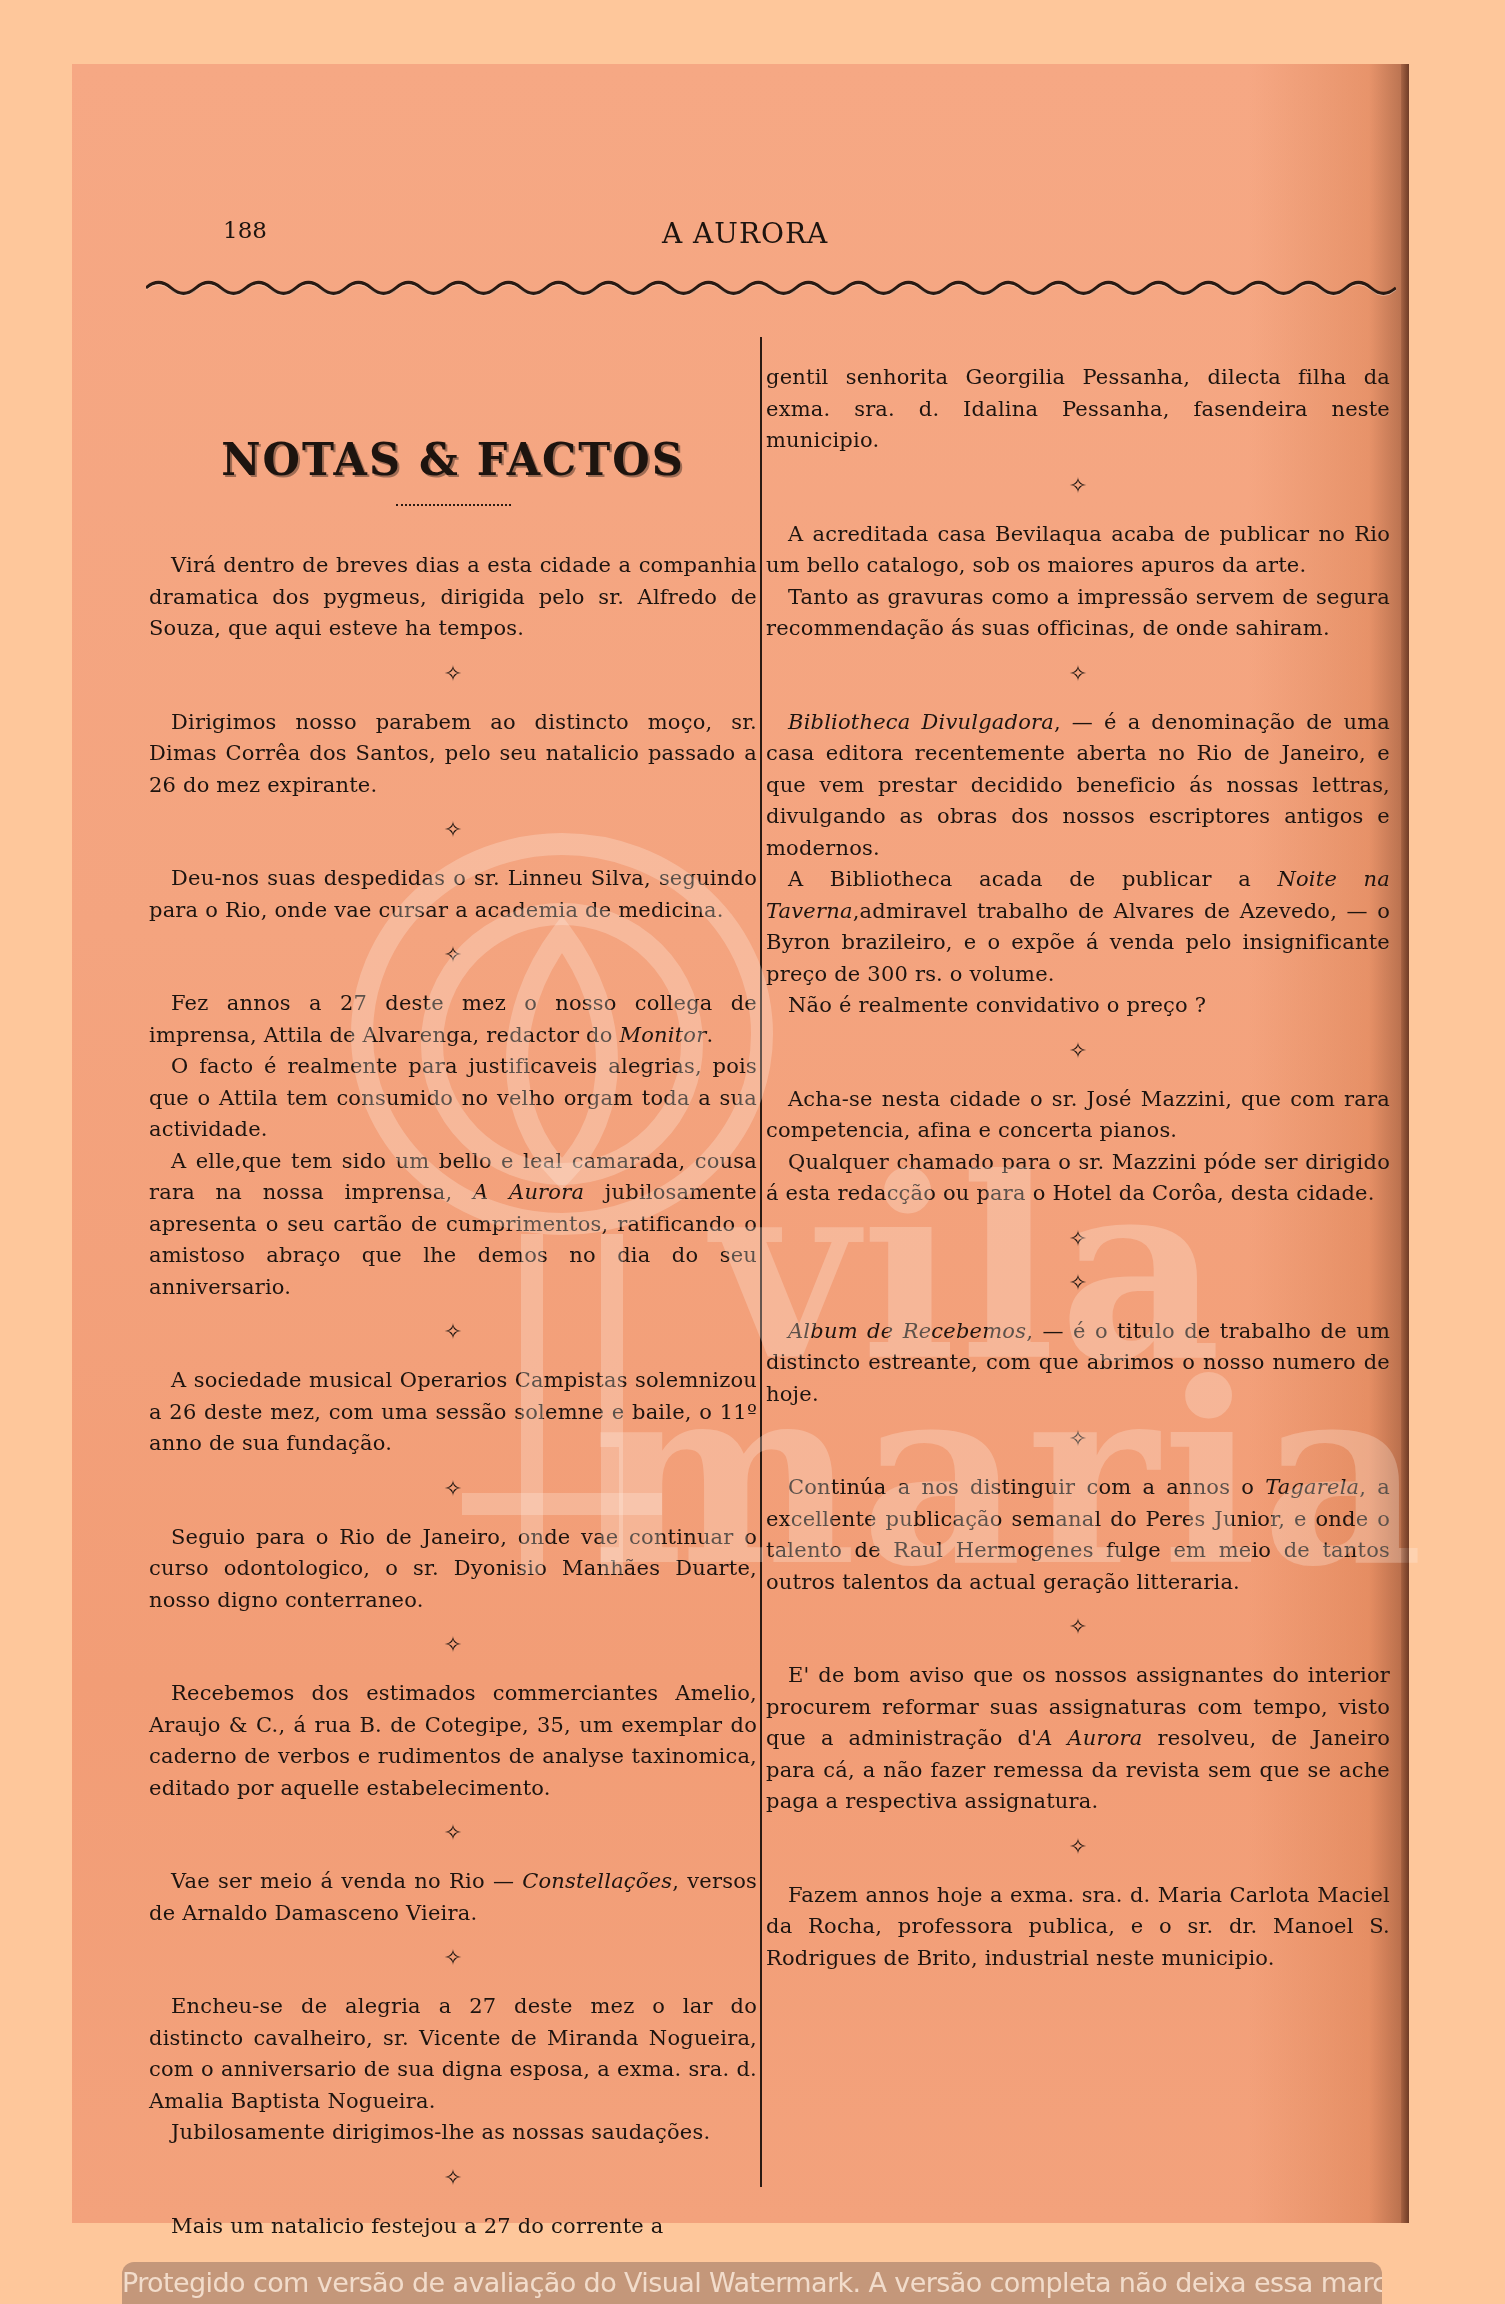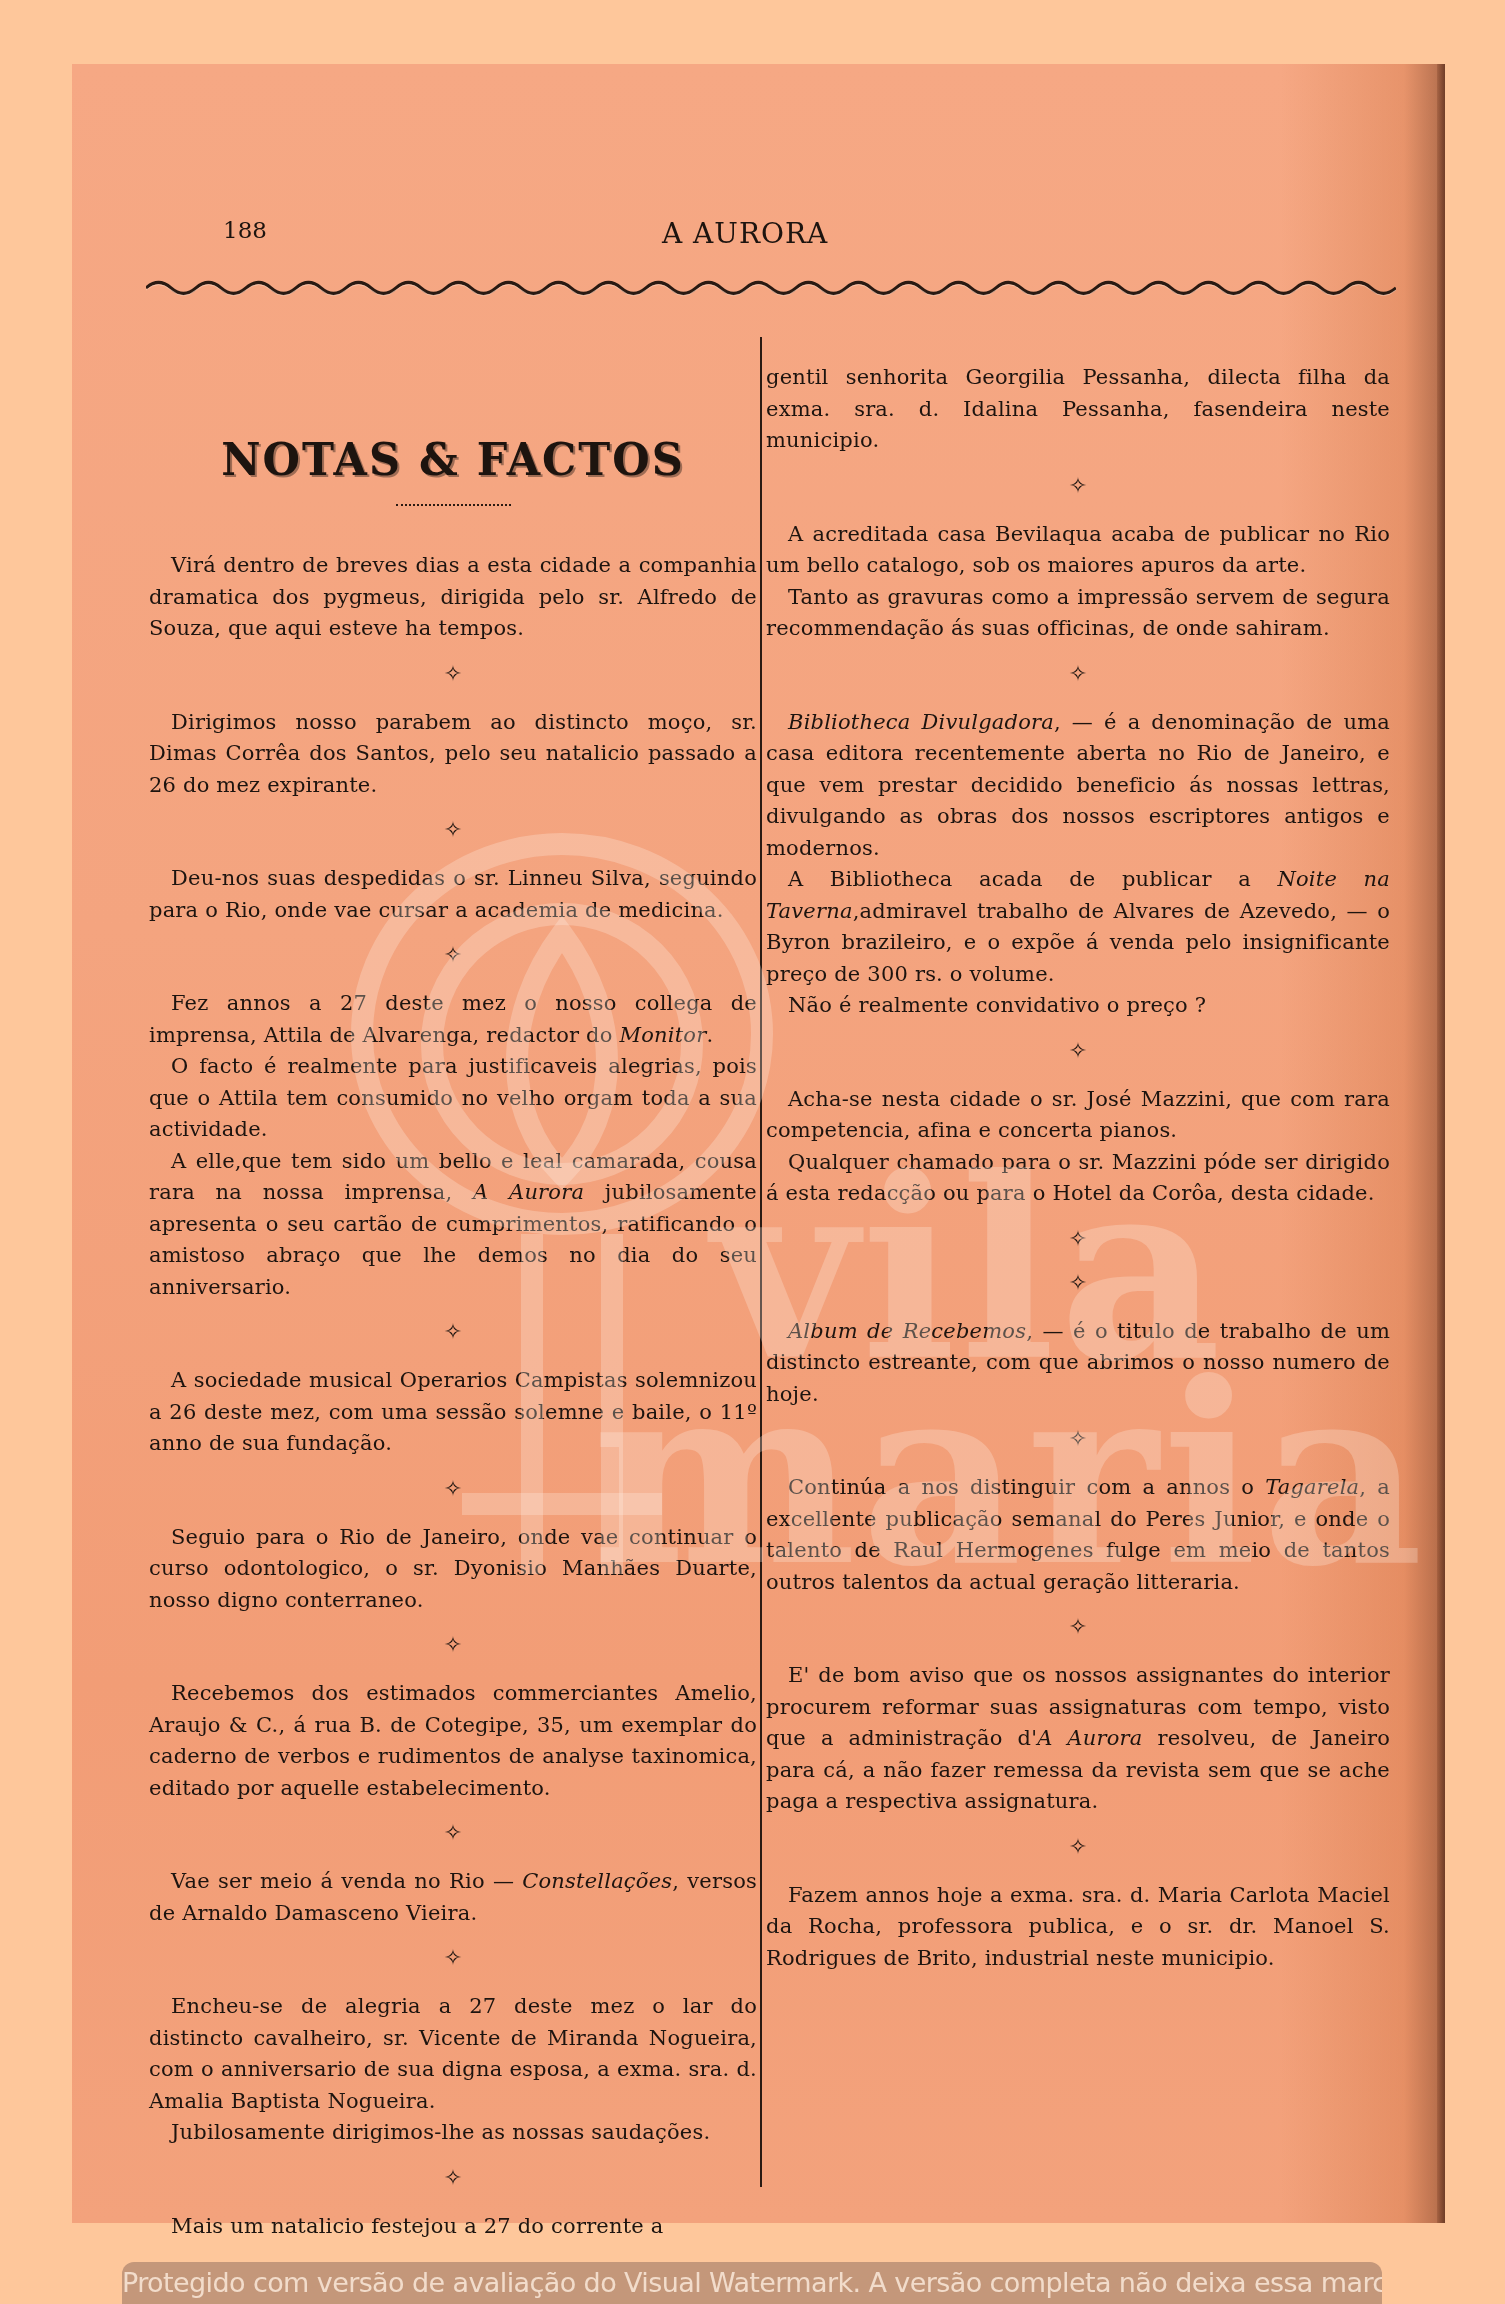--- a/index.html
+++ b/index.html
@@ -7,21 +7,20 @@
     width:1505px; height:2304px; position:relative; overflow:hidden;
     background:#fec79b;
     font-family:"DejaVu Serif", serif;
     color:#1d140f;
   }
   .page {
     position:absolute; left:72px; top:64px; width:1337px; height:2159px;
     background:
       linear-gradient(90deg, rgba(255,255,255,0) 0%, rgba(255,255,255,0) 88%, rgba(205,110,60,0.35) 97%, rgba(120,60,30,0.55) 100%),
       linear-gradient(180deg, #f6a884 0%, #f4a47f 40%, #f29d76 75%, #f3a27c 100%);
-    padding-left: 36px;
   }
   .page::after {
     content:""; position:absolute; right:0; top:0; width:8px; height:100%;
     background:linear-gradient(90deg, rgba(90,40,20,0.2), rgba(70,30,15,0.6));
   }
   .running-head { position:absolute; top:153px; left:0; width:100%; height:30px; }
   .page-number { position:absolute; left:151px; top:0; font-size:23px; }
   .journal-title { position:absolute; left:590px; top:0; font-size:28px; letter-spacing:1px; }
   .wavy-rule { position:absolute; left:74px; top:213px; width:1250px; height:22px; }
   .col { position:absolute; top:0;margin-top:28px; }

